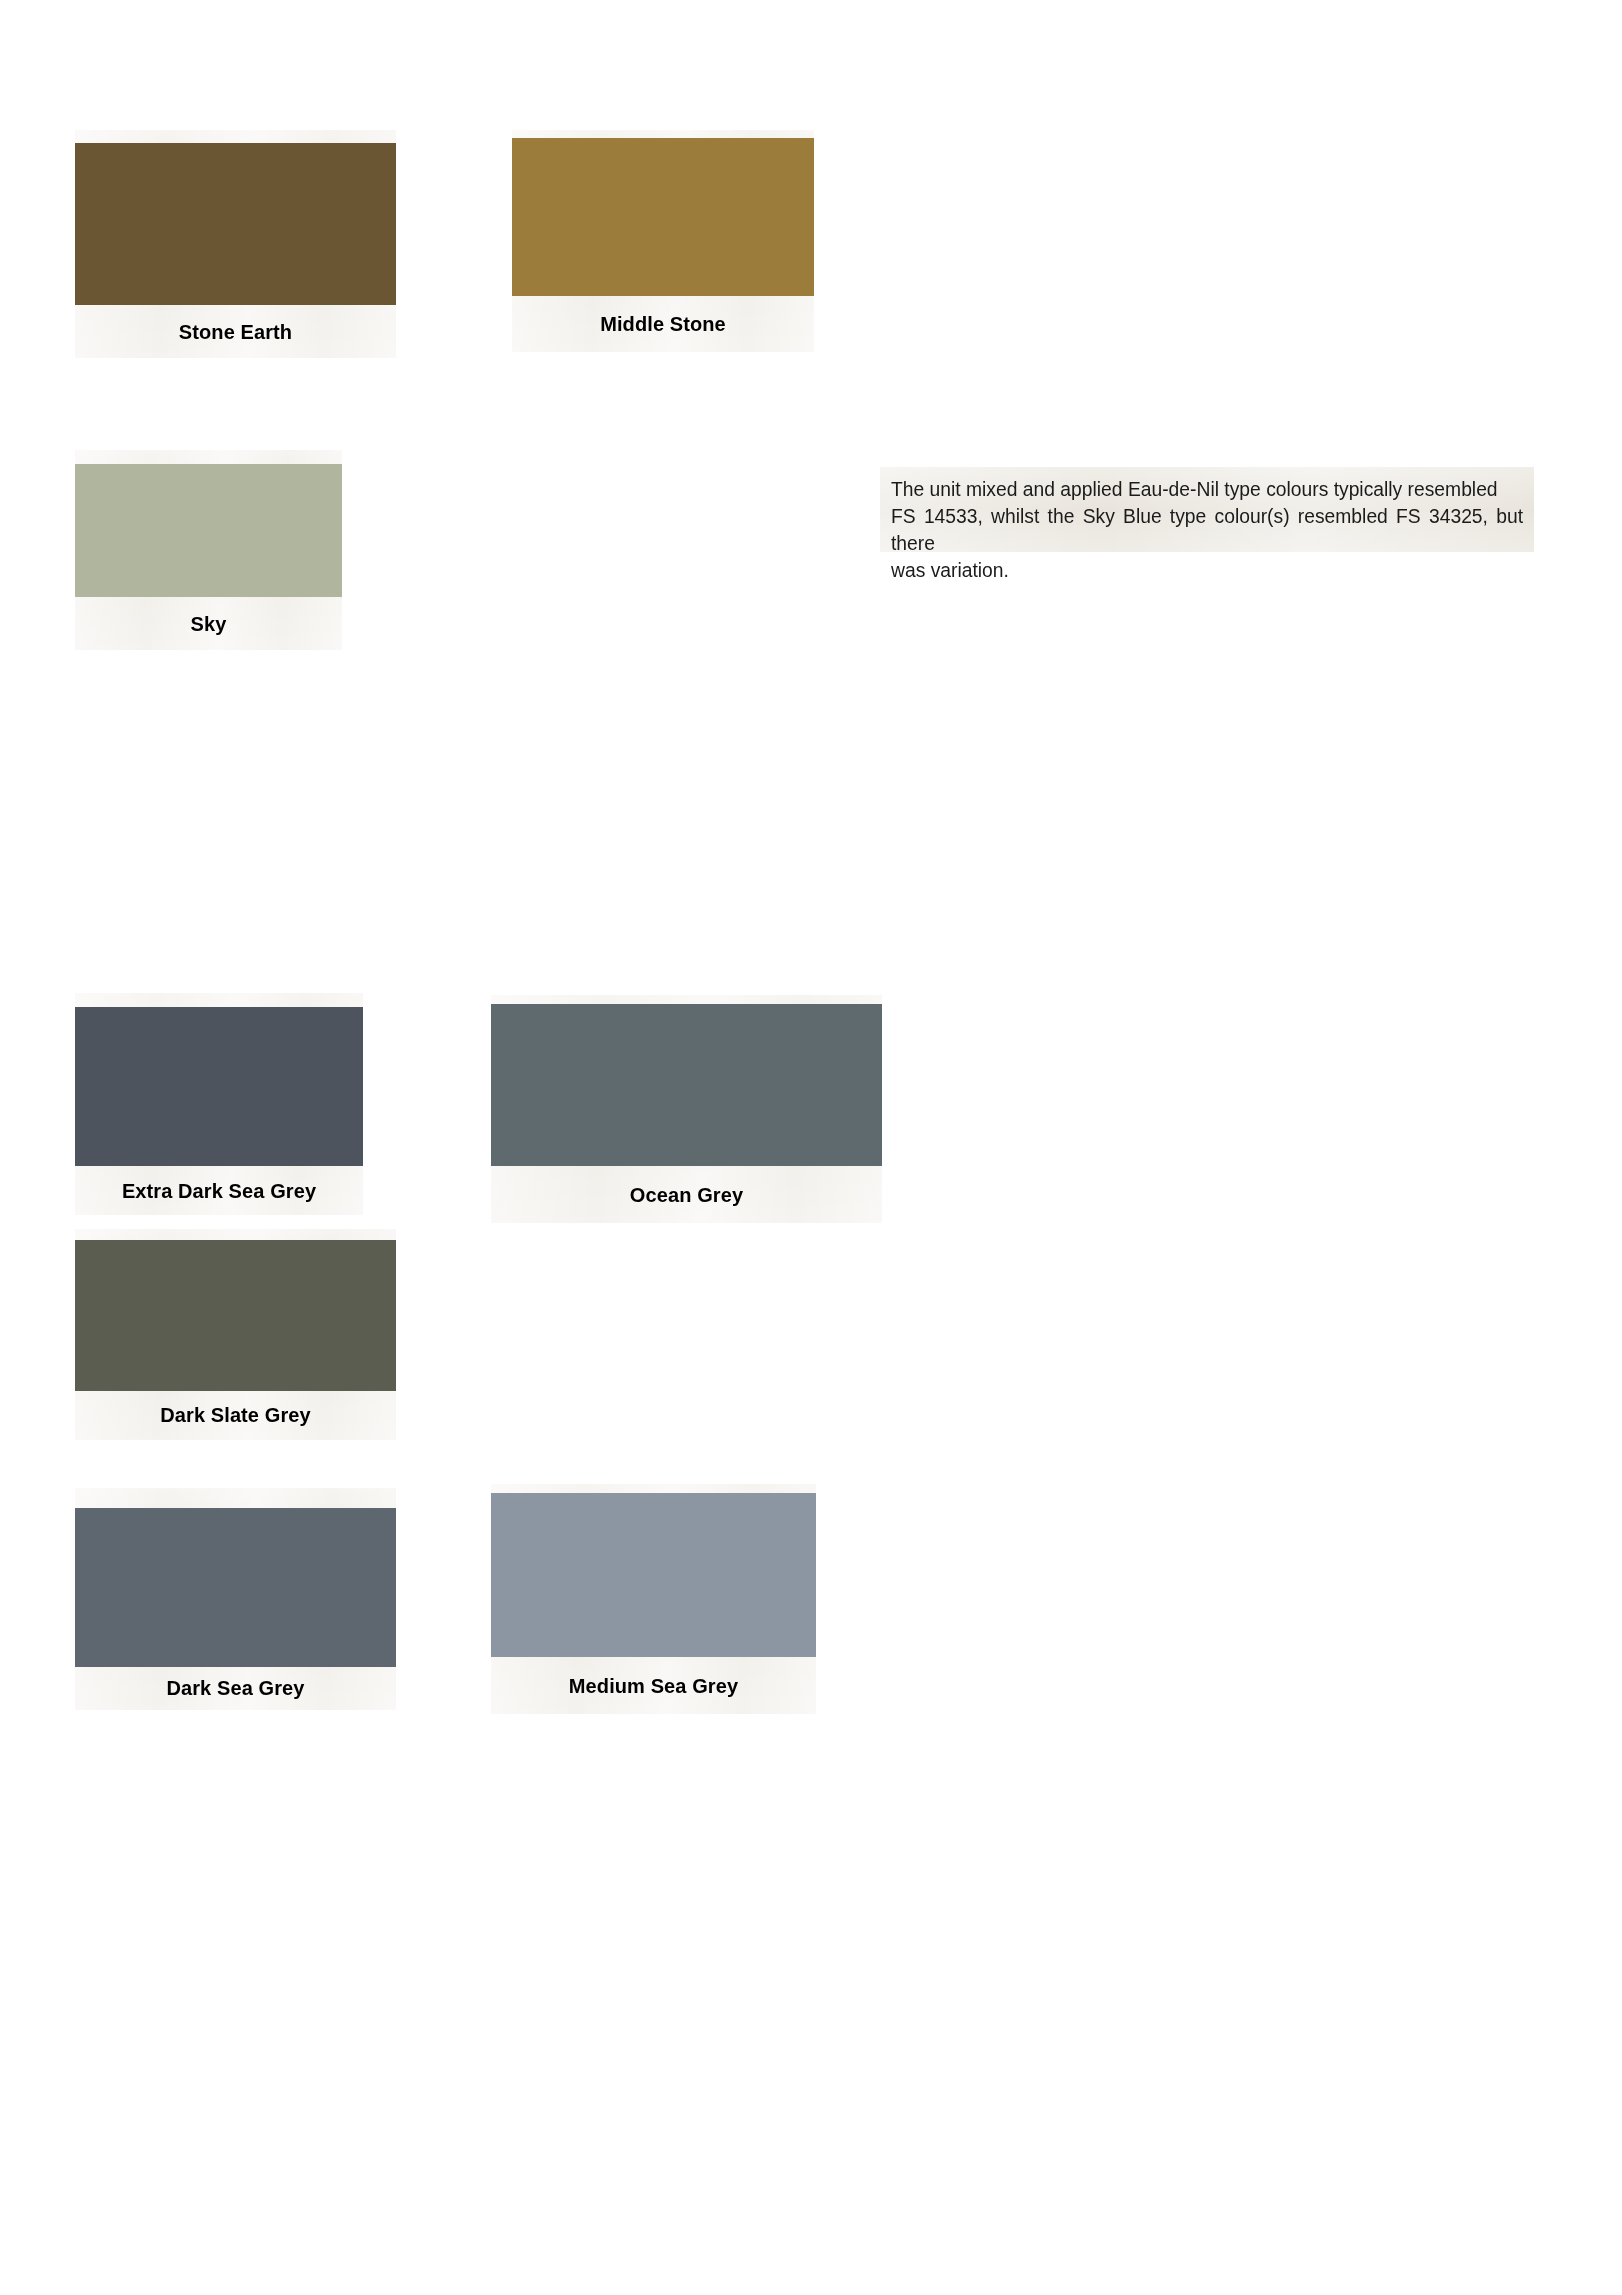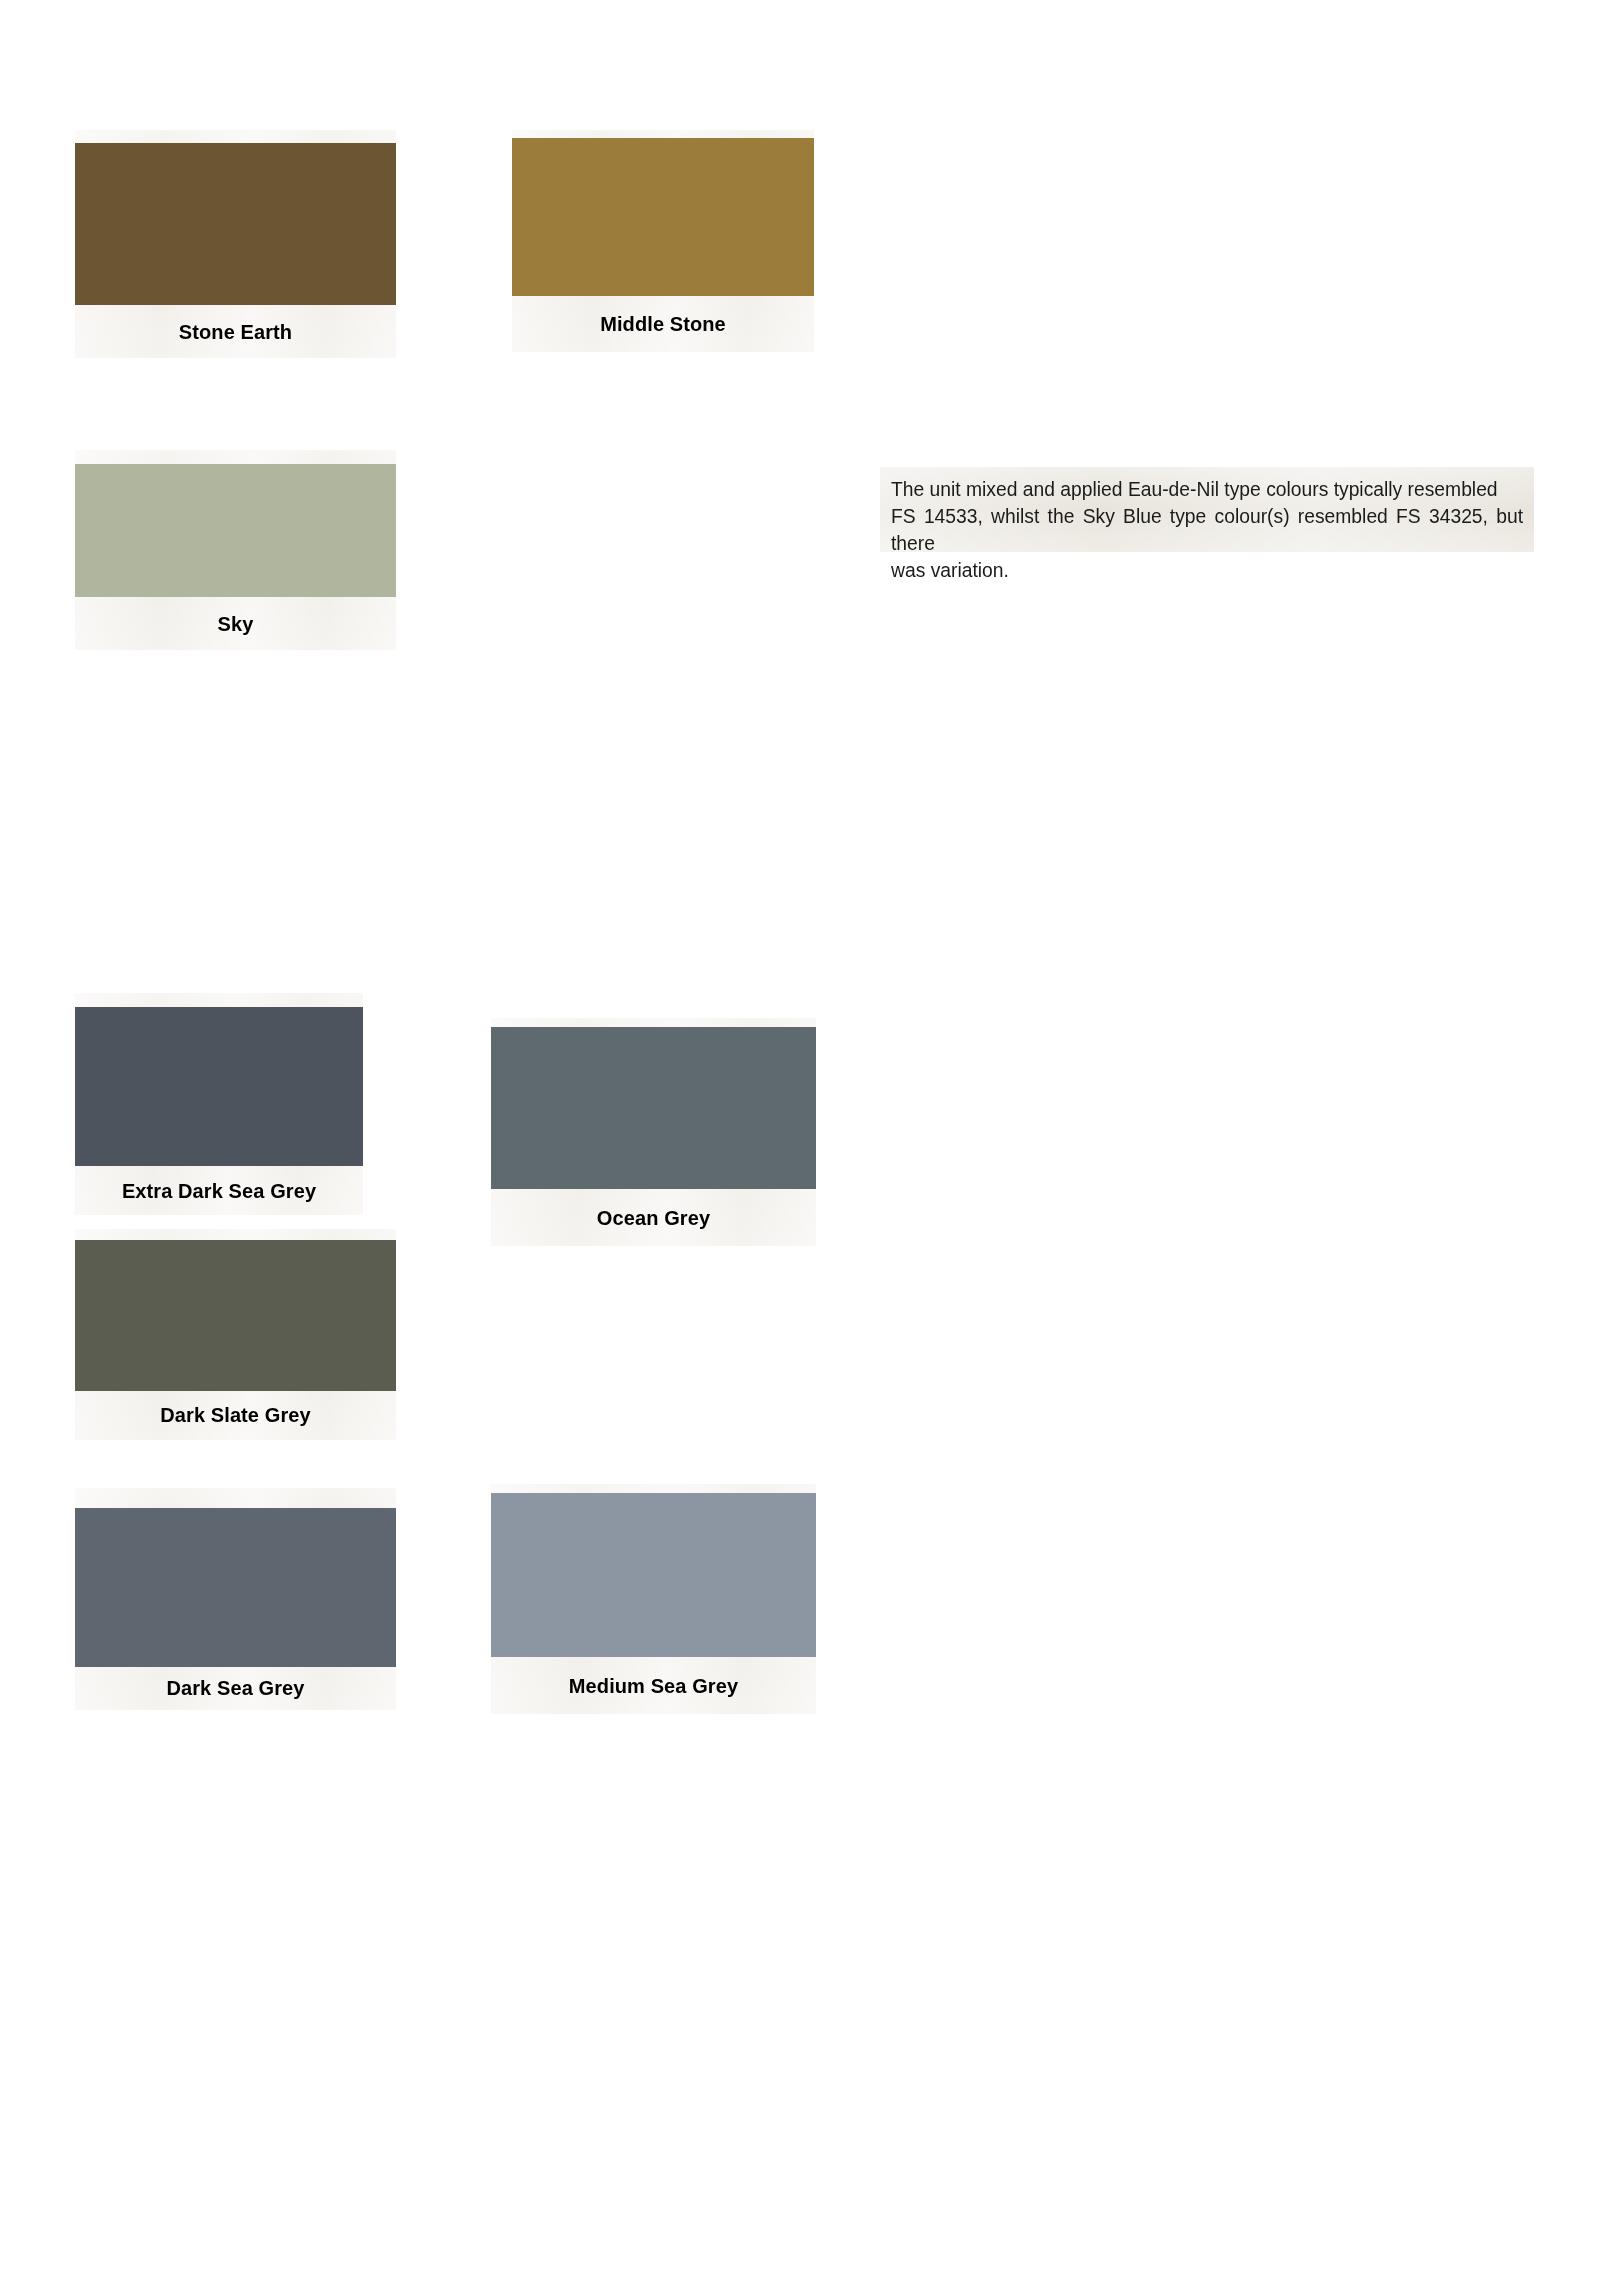--- a/index.html
+++ b/index.html
@@ -97,21 +97,21 @@
   </div>
 
   <div class="swatch-card" style="left:512px; top:130px; width:302px; height:222px;">
     <div class="paper-top" style="height:7.9px;"></div>
     <div class="chip" style="height:158px; background:#9c7c3a;"></div>
     <div class="caption-area">
       <span class="caption-text">Middle Stone</span>
     </div>
   </div>
 
-  <div class="swatch-card" style="left:75px; top:450px; width:321px; height:200px;">
+  <div class="swatch-card" style="left:75px; top:450px; width:267px; height:200px;">
     <div class="paper-top" style="height:14.4px;"></div>
     <div class="chip" style="height:133px; background:#b0b69d;"></div>
     <div class="caption-area">
       <span class="caption-text">Sky</span>
     </div>
   </div>
 
 
   <div id="note-block" style="left:880px; top:467px; width:654px; height:85px;">
     <p>The unit mixed and applied Eau-de-Nil type colours typically resembled</p>
@@ -120,21 +120,21 @@
   </div>
 
   <div class="swatch-card" style="left:75px; top:993px; width:288px; height:222px;">
     <div class="paper-top" style="height:14.4px;"></div>
     <div class="chip" style="height:159px; background:#4e545e;"></div>
     <div class="caption-area">
       <span class="caption-text">Extra Dark Sea Grey</span>
     </div>
   </div>
 
-  <div class="swatch-card" style="left:491px; top:1018px; width:325px; height:228px;">
+  <div class="swatch-card" style="left:491px; top:995px; width:391px; height:228px;">
     <div class="paper-top" style="height:9.2px;"></div>
     <div class="chip" style="height:162px; background:#5e6a6d;"></div>
     <div class="caption-area">
       <span class="caption-text">Ocean Grey</span>
     </div>
   </div>
 
   <div class="swatch-card" style="left:75px; top:1229px; width:321px; height:211px;">
     <div class="paper-top" style="height:10.5px;"></div>
     <div class="chip" style="height:151px; background:#5b5d50;"></div>

